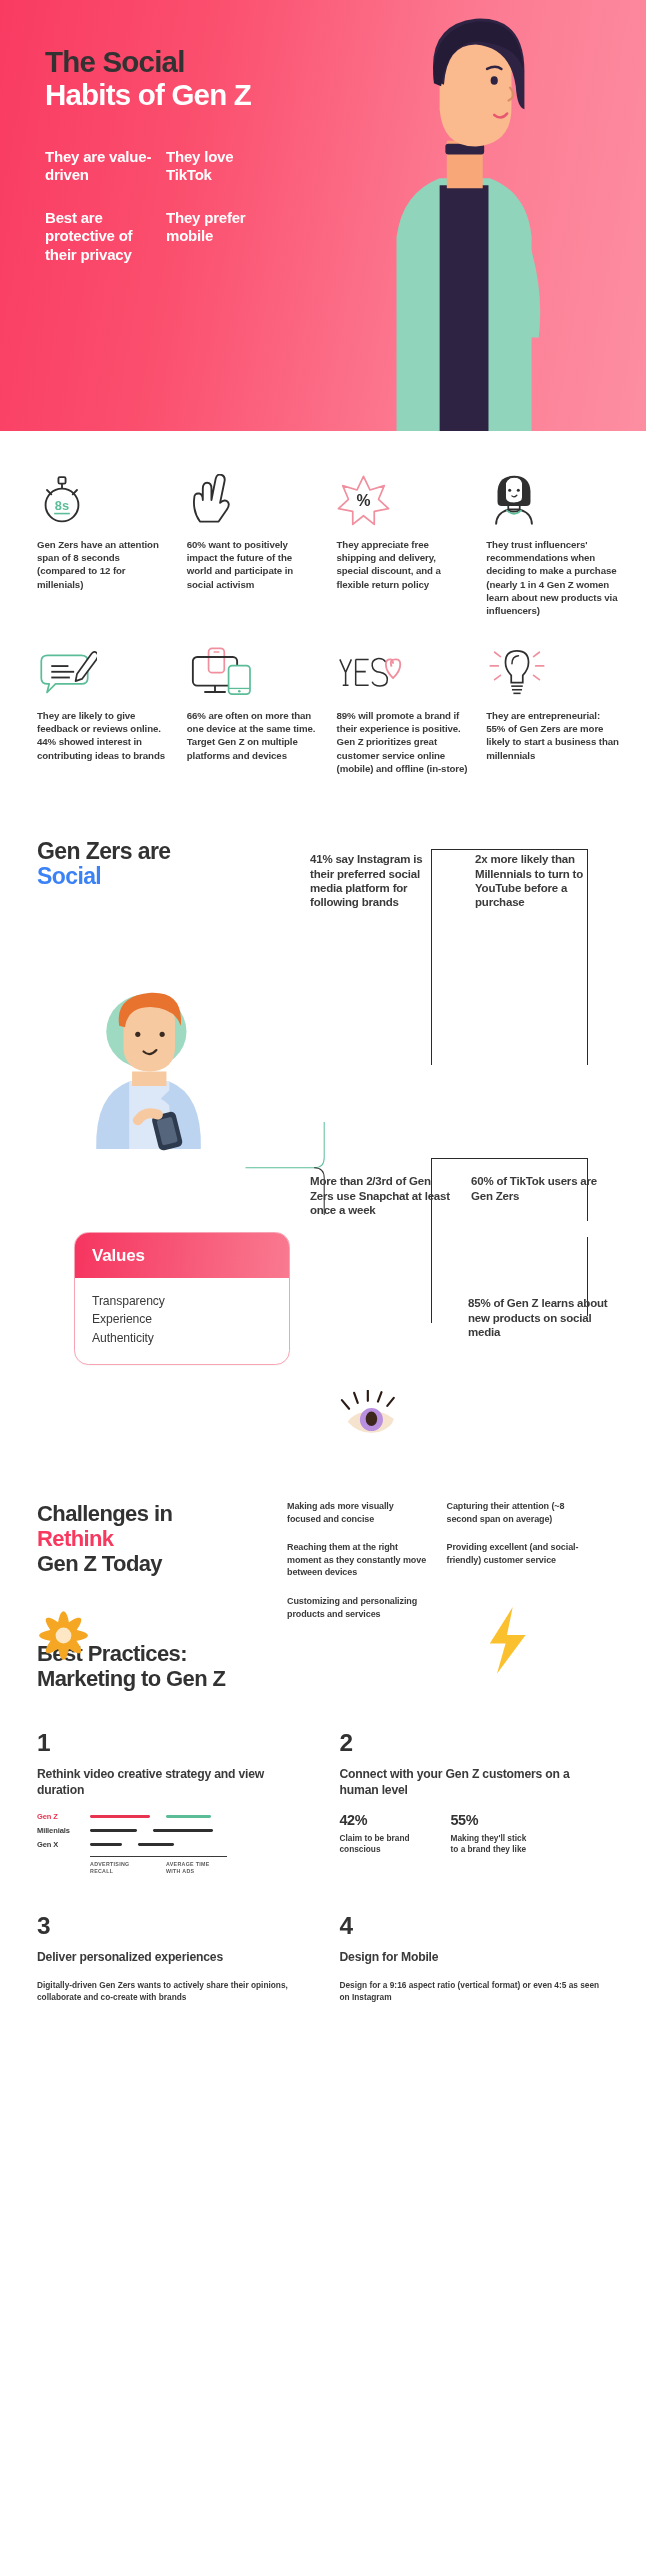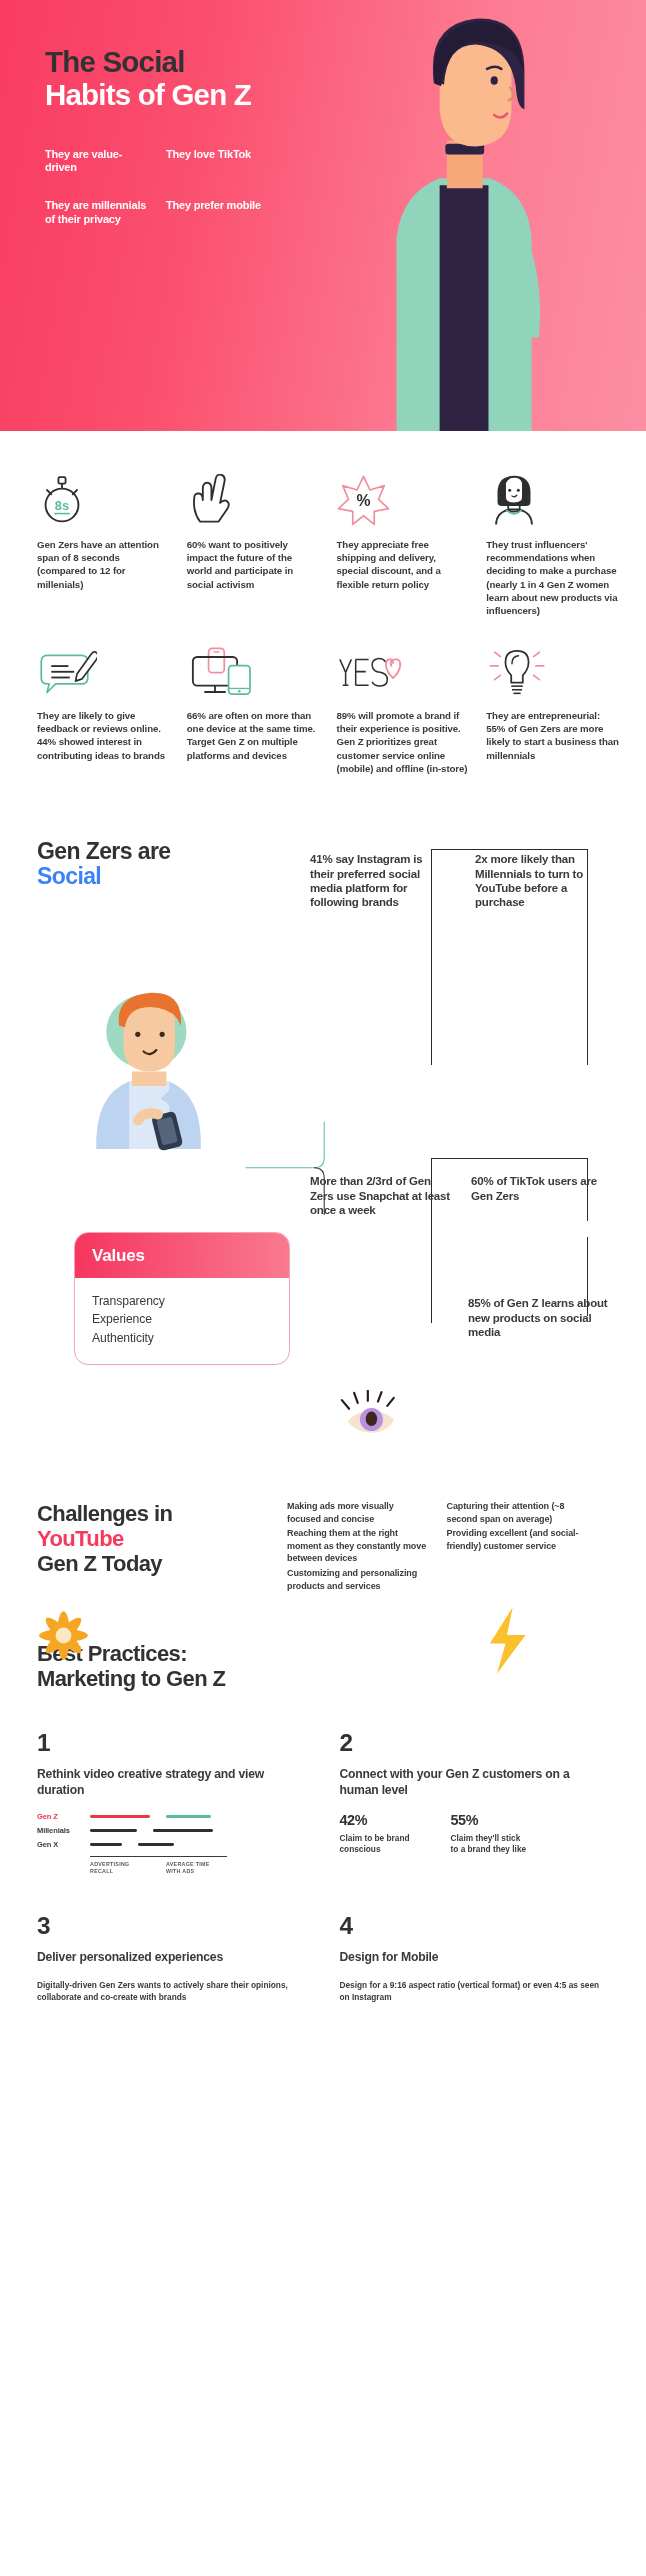--- a/index.html
+++ b/index.html
@@ -30,21 +30,21 @@
   .hero h1 .l2 { color: #ffffff; display: block; }
   .hero-bullets {
     margin-top: 37px;
     display: grid;
     grid-template-columns: 108px 108px;
     gap: 24.4px 13px;
   }
   .hero-bullets div {
     color: #ffffff;
     font-weight: 700;
-    font-size: 11px;
+    font-size: 15px;
     line-height: 1.22;
     letter-spacing: -0.2px;
   }
   
   .hero-art { position: absolute; right: 85px; top: 0; width: 216px; height: 431px; z-index: 2; }
   .hero-art svg { display: block; width: 100%; height: 100%; }
 
   
   .stats {
     padding: 40px 28px 26px 37px;
@@ -117,21 +117,21 @@
   
   .challenges { position: relative; padding: 43px 37px 29px 37px; margin-top: 568px; }
   .ch-head {
     font-size: 22px; font-weight: 700; line-height: 1.14;
     letter-spacing: -0.6px; width: 237px;
   }
   .ch-head .dark { color: #323232; display: block; }
   .ch-head .pink { color: #f8395f; display: block; }
   .ch-items {
     position: absolute; left: 287px; top: 42px; width: 302px;
-    display: grid; grid-template-columns: 1fr 1fr; gap: 2px 17px;
+    display: grid; grid-template-columns: 1fr 1fr; gap: 16px 17px;
   }
   .ch-item {
     font-size: 9px; line-height: 1.4; font-weight: 700;
     color: #3a3a3a; letter-spacing: -0.1px;
   }
   .flower-sticker { position: absolute; left: 37px; top: 151px; width: 53px; height: 53px; }
   .bolt-sticker { position: absolute; left: 474px; top: 144px; width: 66px; height: 79px; }
 
   
   .best { padding: 36px 37px 43px 37px; }
@@ -210,21 +210,21 @@
     </div>
 
     <div class="hero-inner">
       <h1>
         <span class="l1">The Social</span>
         <span class="l2">Habits of Gen Z</span>
       </h1>
       <div class="hero-bullets">
         <div>They are value-driven</div>
         <div>They love TikTok</div>
-        <div>They are millennials of their privacy</div>
+        <div>Best are protective of their privacy</div>
         <div>They prefer mobile</div>
       </div>
     </div>
   </section>
 
   <section class="stats">
 
     <div>
       <div class="stat-icon">
         <svg width="50" height="52" viewBox="0 0 70 72">
@@ -416,21 +416,21 @@
             <line x1="67" y1="22" x2="76" y2="11"></line>
           </g>
         </svg>
       </div>
     </div>
   </section>
 
   <section class="challenges">
     <div class="ch-head">
       <span class="dark">Challenges in</span>
-      <span class="pink">YouTube</span>
+      <span class="pink">Rethink</span>
       <span class="dark">Gen Z Today</span>
     </div>
 
     <div class="ch-items">
       <div class="ch-item">Making ads more visually focused and concise</div>
       <div class="ch-item">Capturing their attention (~8 second span on average)</div>
       <div class="ch-item">Reaching them at the right moment as they constantly move between devices</div>
       <div class="ch-item">Providing excellent (and social-friendly) customer service</div>
       <div class="ch-item">Customizing and personalizing products and services</div>
     </div>
@@ -502,21 +502,21 @@
       <div>
         <div class="bp-num">2</div>
         <div class="bp-title">Connect with your Gen Z customers on a human level</div>
         <div class="pct-grid">
           <div>
             <div class="pct-num">42%</div>
             <div class="pct-cap">Claim to be brand conscious</div>
           </div>
           <div>
             <div class="pct-num">55%</div>
-            <div class="pct-cap">Claim they'll stick to a brand they like</div>
+            <div class="pct-cap">Making they'll stick to a brand they like</div>
           </div>
         </div>
       </div>
 
       <div>
         <div class="bp-num">3</div>
         <div class="bp-title">Deliver personalized experiences</div>
         <div class="bp-body">Digitally-driven Gen Zers wants to actively share their opinions, collaborate and co-create with brands</div>
       </div>
 

